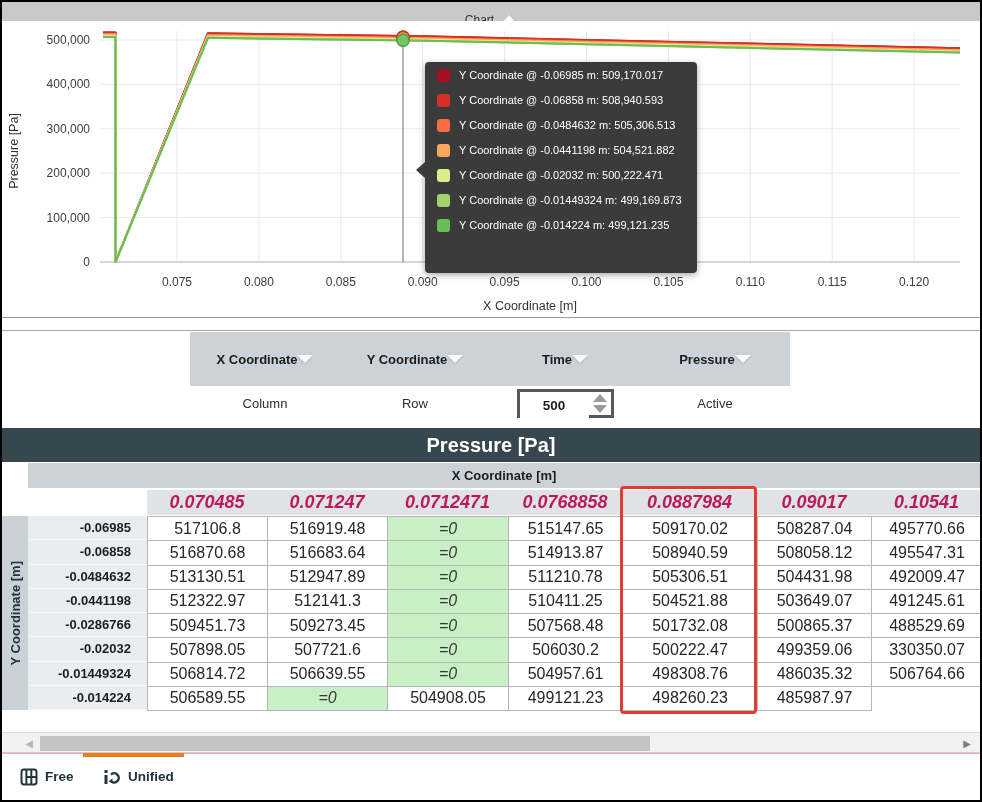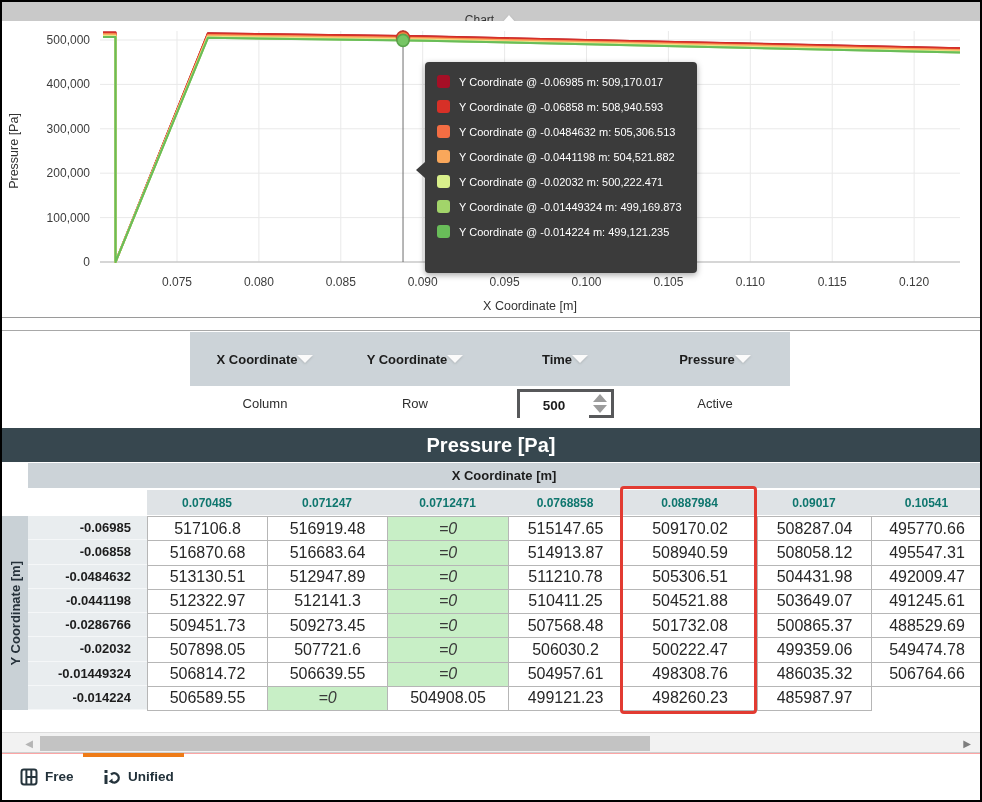--- a/index.html
+++ b/index.html
@@ -19,21 +19,21 @@
   .chart-panel{position:absolute;left:0;top:19px;width:978px;height:297px;background:#fff;
                border-bottom:1px solid #9a9a9a;}
   .chart-svg{position:absolute;left:0;top:0;}
 
   
   .tooltip{position:absolute;left:423px;top:41px;width:272px;height:211px;background:#3b3b3b;
            border-radius:4px;padding:7px 0 0 12px;z-index:5;box-shadow:0 2px 6px rgba(0,0,0,.35);}
   .tooltip:after{content:"";position:absolute;left:-9px;top:100px;width:0;height:0;
            border-top:8px solid transparent;border-bottom:8px solid transparent;
            border-right:9px solid #3b3b3b;}
-  .tt-row{display:flex;align-items:center;height:25px;gap:9px;}
+  .tt-row{display:flex;align-items:flex-start;height:25px;gap:9px;}
   .tt-swatch{width:13px;height:13px;border-radius:3px;flex:0 0 13px;}
   .tt-label{color:#fff;font-size:11px;font-weight:500;white-space:nowrap;}
 
   
   .split-line{position:absolute;left:0;top:328px;width:978px;height:1px;background:#a8a8a8;}
 
   
   .config-bar{position:absolute;left:188px;top:330px;width:600px;height:54px;background:#ccd3d8;
               display:flex;}
   .cfg-cell{flex:0 0 150px;display:flex;align-items:center;justify-content:center;
@@ -52,22 +52,22 @@
   .spin-dn{width:0;height:0;border-left:7px solid transparent;border-right:7px solid transparent;
            border-top:8px solid #9c9c9c;cursor:pointer;}
 
   
   .tbl-title{position:absolute;left:0;top:426px;width:978px;height:34px;background:#37474f;
              color:#fff;font-size:20px;font-weight:bold;display:flex;align-items:center;justify-content:center;}
   .col-axis-band{position:absolute;left:26px;top:461px;width:952px;height:25px;background:#ccd3d8;
              display:flex;align-items:center;justify-content:center;font-size:13px;font-weight:bold;color:#1d1d1d;}
   .col-headers{position:absolute;left:145px;top:488px;width:835px;height:25px;background:#dfe3e6;
              display:grid;grid-template-columns:120px 120px 121px 114px 135px 114px 111px;}
-  .col-h{display:flex;align-items:center;justify-content:center;font-size:12px;font-weight:bold;
-             color:#0f766e;cursor:pointer;}
+  .col-h{display:flex;align-items:center;justify-content:center;font-size:18px;font-weight:bold;
+             color:#be185d;cursor:pointer;font-style:italic;}
   .row-axis-strip{position:absolute;left:0;top:514px;width:26px;height:194px;background:#c9d1d6;
              display:flex;align-items:center;justify-content:center;}
   .row-axis-text{writing-mode:vertical-rl;transform:rotate(180deg);font-size:13px;font-weight:bold;color:#25313a;}
   .row-headers{position:absolute;left:26px;top:514px;width:119px;height:194px;background:#e9edef;
              display:grid;grid-template-rows:repeat(8,24.25px);}
   .row-h{display:flex;align-items:center;justify-content:flex-end;padding-right:16px;
              font-size:13px;font-weight:bold;color:#1d1d1d;border-bottom:1px solid rgba(255,255,255,.55);}
   .data-grid{position:absolute;left:145px;top:514px;width:835px;height:195px;
              display:grid;grid-template-columns:120px 120px 121px 114px 135px 114px 111px;
              grid-template-rows:repeat(8,24.25px);border-top:1px solid #b6b6b6;border-left:1px solid #b6b6b6;
@@ -282,21 +282,21 @@
         <div class="cell">507568.48</div>
         <div class="cell">501732.08</div>
         <div class="cell">500865.37</div>
         <div class="cell">488529.69</div>
         <div class="cell">507898.05</div>
         <div class="cell">507721.6</div>
         <div class="cell zero">=0</div>
         <div class="cell">506030.2</div>
         <div class="cell">500222.47</div>
         <div class="cell">499359.06</div>
-        <div class="cell">549474.78</div>
+        <div class="cell">330350.07</div>
         <div class="cell">506814.72</div>
         <div class="cell">506639.55</div>
         <div class="cell zero">=0</div>
         <div class="cell">504957.61</div>
         <div class="cell">498308.76</div>
         <div class="cell">486035.32</div>
         <div class="cell">506764.66</div>
         <div class="cell">506589.55</div>
         <div class="cell zero">=0</div>
         <div class="cell">504908.05</div>

